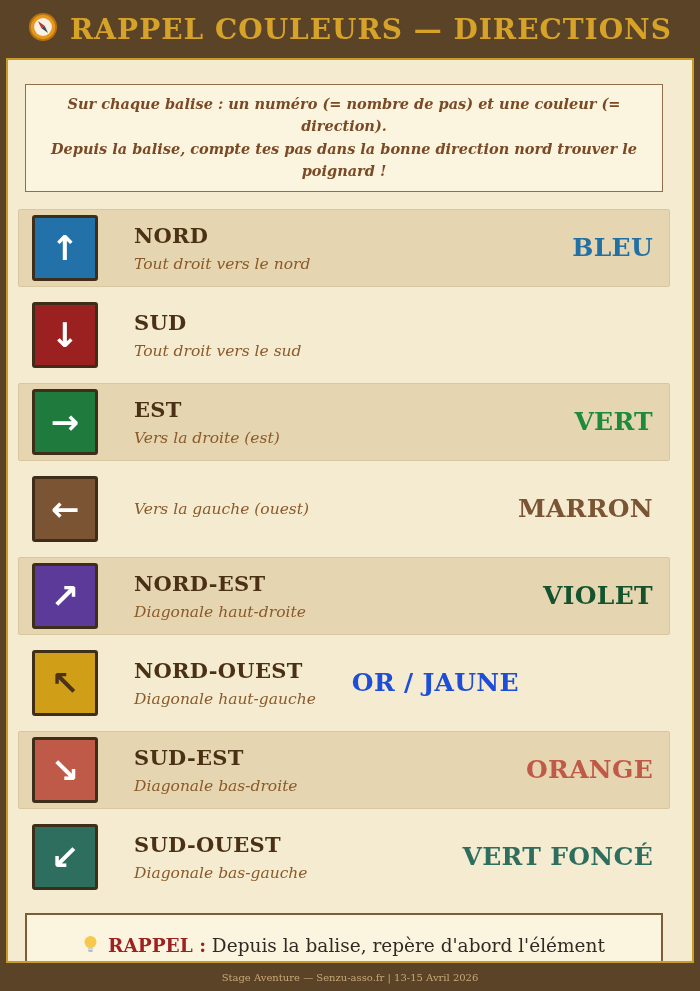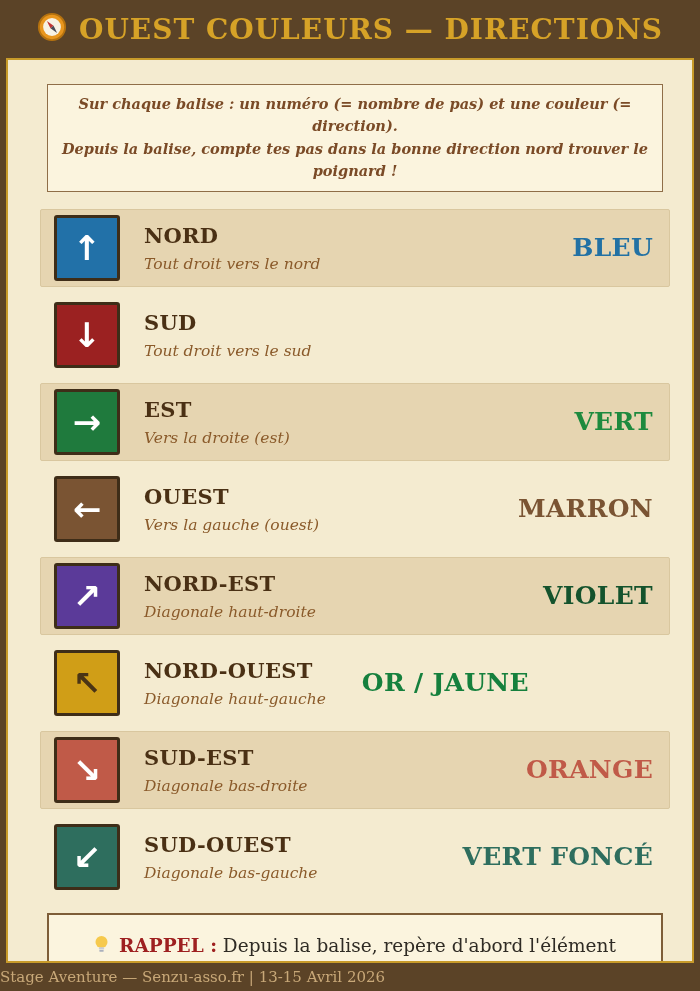--- a/index.html
+++ b/index.html
@@ -20,21 +20,21 @@
   .header{
     height:58px;display:flex;align-items:center;justify-content:center;gap:12px;
   }
   .header-title{
     color:var(--header-text);font-size:28px;font-weight:bold;letter-spacing:1px;
   }
   .content{
     position:absolute;left:6px;right:6px;top:58px;bottom:28px;
     background:var(--content-bg);
     border:2px solid var(--gold-border);
-    padding:24px 22px 0 32px;
+    padding:24px 22px 0 10px;
     overflow:hidden;
   }
   .intro-box{
     margin:0 7px;
     border:1px solid var(--box-border);
     background:var(--box-bg);
     padding:8px 12px;
     text-align:center;
     font-style:italic;font-weight:bold;
     font-size:14.5px;line-height:1.55;
@@ -50,56 +50,56 @@
   .row.shaded{background:var(--band-bg);border-color:var(--band-border);}
   .square{
     width:66px;height:66px;flex:0 0 66px;
     border:3px solid var(--square-border);border-radius:3px;
     display:flex;align-items:center;justify-content:center;
   }
   .arrow{
     font-family:"DejaVu Sans","Liberation Sans",sans-serif;
     font-size:34px;font-weight:bold;line-height:1;
   }
-  .row-text{margin-left:24px;display:flex;flex-direction:column;gap:7px;}
+  .row-text{margin-left:36px;display:flex;flex-direction:column;gap:7px;}
   .dir-title{font-size:21px;font-weight:bold;color:var(--title-text);letter-spacing:.3px;}
   .dir-sub{font-size:15.5px;font-style:italic;color:var(--subtitle-text);}
   .color-name{margin-left:auto;font-size:25px;font-weight:bold;letter-spacing:.3px;}
   .rappel-box{
     margin:17px 7px 0 7px;
     border:2px solid var(--rappel-border);
     background:var(--box-bg);
     padding:17px 26px;
     text-align:center;
     font-size:18.5px;line-height:1.5;
     color:var(--rappel-text);
   }
   .rappel-label{color:var(--rappel-label);font-weight:bold;}
   .bulb{vertical-align:-3px;margin-right:4px;}
   .footer{
     position:absolute;left:0;right:0;bottom:0;height:28px;
-    display:flex;align-items:center;justify-content:flex-start;
-    color:var(--footer-text);font-size:15px;
+    display:flex;align-items:center;justify-content:center;
+    color:var(--footer-text);font-size:10px;
   }
 </style>
 </head>
 <body>
 
 <div class="header">
   <span>
     <svg viewBox="0 0 32 32" width="30" height="30">
       <circle cx="16" cy="16" r="14" fill="#e8961e" stroke="#b5720f" stroke-width="2"></circle>
       <circle cx="16" cy="16" r="9.5" fill="#f7f2e4"></circle>
       <g transform="rotate(-40 16 16)">
         <polygon points="16,7.5 18.2,16 13.8,16" fill="#c03434"></polygon>
         <polygon points="16,24.5 18.2,16 13.8,16" fill="#4a4a55"></polygon>
       </g>
     </svg>
   </span>
-  <div class="header-title">OUEST COULEURS — DIRECTIONS</div>
+  <div class="header-title">RAPPEL COULEURS — DIRECTIONS</div>
 </div>
 
 <div class="content">
 
   <div class="intro-box">
     <div>Sur chaque balise : un numéro (= nombre de pas) et une couleur (= direction).</div>
     <div>Depuis la balise, compte tes pas dans la bonne direction nord trouver le poignard !</div>
   </div>
 
   <div class="rows">
@@ -130,21 +130,20 @@
         <div class="dir-title">EST</div>
         <div class="dir-sub">Vers la droite (est)</div>
       </div>
       <div class="color-name" style="color: rgb(30, 138, 62);">VERT</div>
     </div>
       <div class="row">
       <div class="square" style="background: rgb(122, 84, 51);">
         <span class="arrow" style="color: rgb(255, 255, 255);">←</span>
       </div>
       <div class="row-text">
-        <div class="dir-title">OUEST</div>
         <div class="dir-sub">Vers la gauche (ouest)</div>
       </div>
       <div class="color-name" style="color: rgb(122, 84, 51);">MARRON</div>
     </div>
       <div class="row shaded">
       <div class="square" style="background: rgb(91, 58, 153);">
         <span class="arrow" style="color: rgb(255, 255, 255);">↗</span>
       </div>
       <div class="row-text">
         <div class="dir-title">NORD-EST</div>
@@ -153,21 +152,21 @@
       <div class="color-name" style="color: #14532d;">VIOLET</div>
     </div>
       <div class="row">
       <div class="square" style="background: rgb(208, 158, 23);">
         <span class="arrow" style="color: rgb(74, 52, 21);">↖</span>
       </div>
       <div class="row-text">
         <div class="dir-title">NORD-OUEST</div>
         <div class="dir-sub">Diagonale haut-gauche</div>
       </div>
-      <div class="color-name" style="color: #15803d; margin-left: 36px;">OR / JAUNE</div>
+      <div class="color-name" style="color: #1d4ed8; margin-left: 36px;">OR / JAUNE</div>
     </div>
       <div class="row shaded">
       <div class="square" style="background: rgb(192, 90, 72);">
         <span class="arrow" style="color: rgb(255, 255, 255);">↘</span>
       </div>
       <div class="row-text">
         <div class="dir-title">SUD-EST</div>
         <div class="dir-sub">Diagonale bas-droite</div>
       </div>
       <div class="color-name" style="color: rgb(192, 90, 72);">ORANGE</div>

